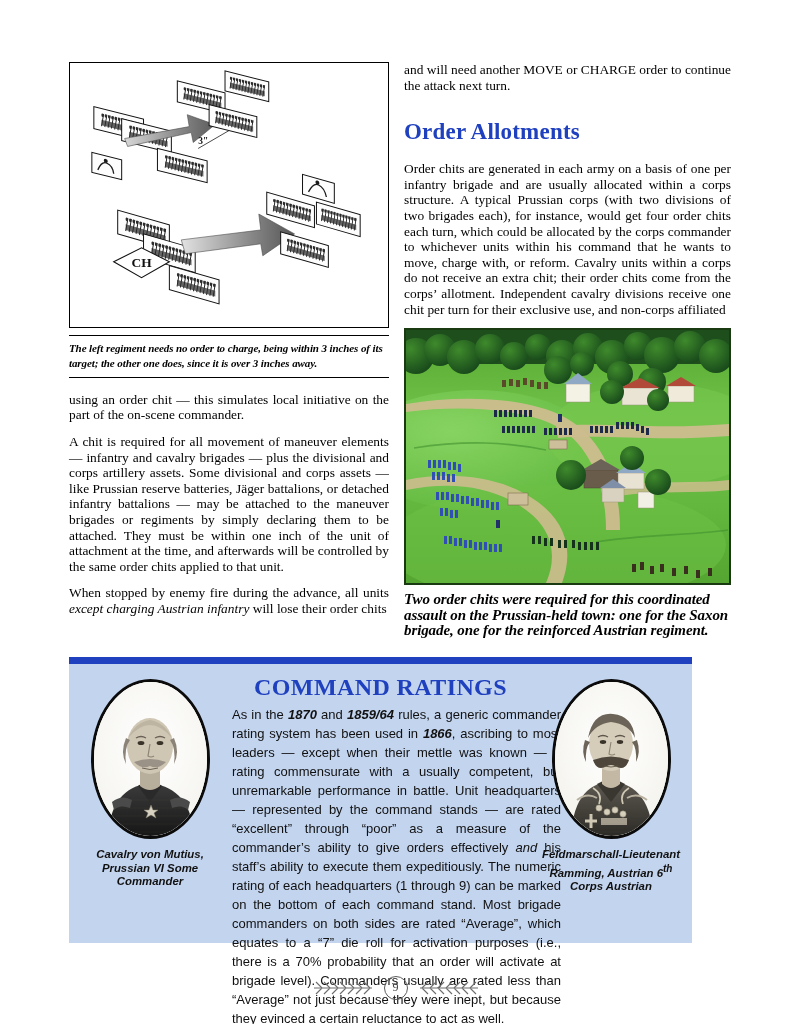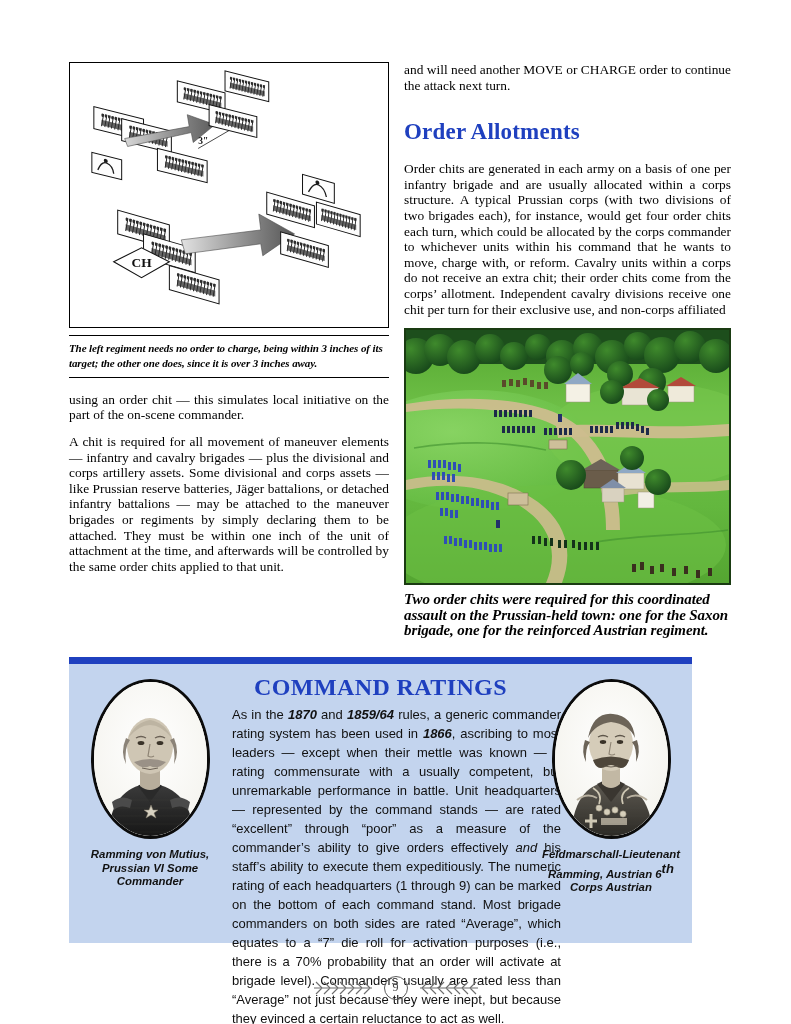--- a/index.html
+++ b/index.html
@@ -180,21 +180,21 @@
   }
   .portrait-caption {
     font-family: "Liberation Sans", sans-serif;
     font-weight: bold;
     font-style: italic;
     font-size: 11.4px;
     line-height: 13.5px;
     margin-top: 9px;
     color: #111;
   }
-  .portrait-caption sup { font-size: 13px; vertical-align: super; }
+  .portrait-caption sup { font-size: 10px; vertical-align: super; }
 
   
   .footer {
     position: absolute;
     left: 0;
     bottom: 24px;
     width: 100%;
     text-align: center;
   }
   .pagenum-circle {
@@ -340,20 +340,21 @@
     <div class="caption-rule"></div>
     <div class="fig-caption">The left regiment needs no order to charge, being within 3 inches of its target; the other one does, since it is over 3 inches away.</div>
     <div class="caption-rule-bottom"></div>
 
     <div style="height:14px"></div>
 
     <p class="body-p">using an order chit — this simulates local initiative on the part of the on-scene commander.</p>
 
     <p class="body-p">A chit is required for all movement of maneuver elements — infantry and cavalry brigades — plus the divisional and corps artillery assets. Some divisional and corps assets — like Prussian reserve batteries, Jäger battalions, or detached infantry battalions — may be attached to the maneuver brigades or regiments by simply declaring them to be attached. They must be within one inch of the unit of attachment at the time, and afterwards will be controlled by the same order chits applied to that unit.</p>
 
+    <p class="body-p last"><span>When stopped by enemy fire during the advance, all units </span><em class="i">except charging Austrian infantry</em><span> will lose their order chits</span></p>
   </div>
 
   <div class="col-right">
 
     <p class="body-p">and will need another MOVE or CHARGE order to continue the attack next turn.</p>
 
     <h2 class="heading-blue">Order Allotments</h2>
 
     <p class="body-p">Order chits are generated in each army on a basis of one per infantry brigade and are usually allocated within a corps structure. A typical Prussian corps (with two divisions of two brigades each), for instance, would get four order chits each turn, which could be allocated by the corps commander to whichever units within his command that he wants to move, charge with, or reform. Cavalry units within a corps do not receive an extra chit; their order chits come from the corps’ allotment. Independent cavalry divisions receive one chit per turn for their exclusive use, and non-corps affiliated</p>
 
@@ -635,21 +636,21 @@
           <g transform="translate(57,130)">
             <polygon points="0,-7 2,-2 7,-2 3,1 5,6 0,3 -5,6 -3,1 -7,-2 -2,-2" fill="#d8d2c2" stroke="#807a6a" stroke-width="0.5"></polygon>
           </g>
 
           <g stroke="#6f6a60" stroke-width="0.35" opacity="0.28">
             <path d="M20 150 L94 150 M20 142 L94 142 M22 134 L92 134 M24 126 L90 126 M28 118 L86 118"></path>
           </g>
         </svg>
       </div>
       <div class="portrait-caption">
-        <span>Ramming von Mutius,</span><br>
+        <span>Cavalry von Mutius,</span><br>
         <span>Prussian VI Some</span><br>
         <span>Commander</span>
       </div>
     </div>
 
     <div class="cr-body"><span>As in the </span><b class="bi">1870</b><span> and </span><b class="bi">1859/64</b><span> rules, a generic commander rating system has been used in </span><b class="bi">1866</b><span>, ascribing to most leaders — except when their mettle was known — a rating commensurate with a  usually competent, but unremarkable performance in battle. Unit headquarters — represented by the command stands — are rated “excellent” through “poor” as a measure of the commander’s ability to give orders effectively </span><em class="i">and</em><span> his staff’s ability to execute them expeditiously. The numeric rating of each headquarters (1 through 9) can be marked on the bottom of each command stand. Most brigade commanders on both sides are rated “Average”, which equates to a “7” die roll for activation purposes (i.e., there is a 70% probability that an order will activate at brigade level). Commanders usually are rated less than “Average” not just because they were inept, but because they evinced a certain reluctance to act as well.</span></div>
 
     <div class="portrait-block right">
       <div class="oval-frame">
         <svg viewBox="0 0 113 154" preserveAspectRatio="none">

